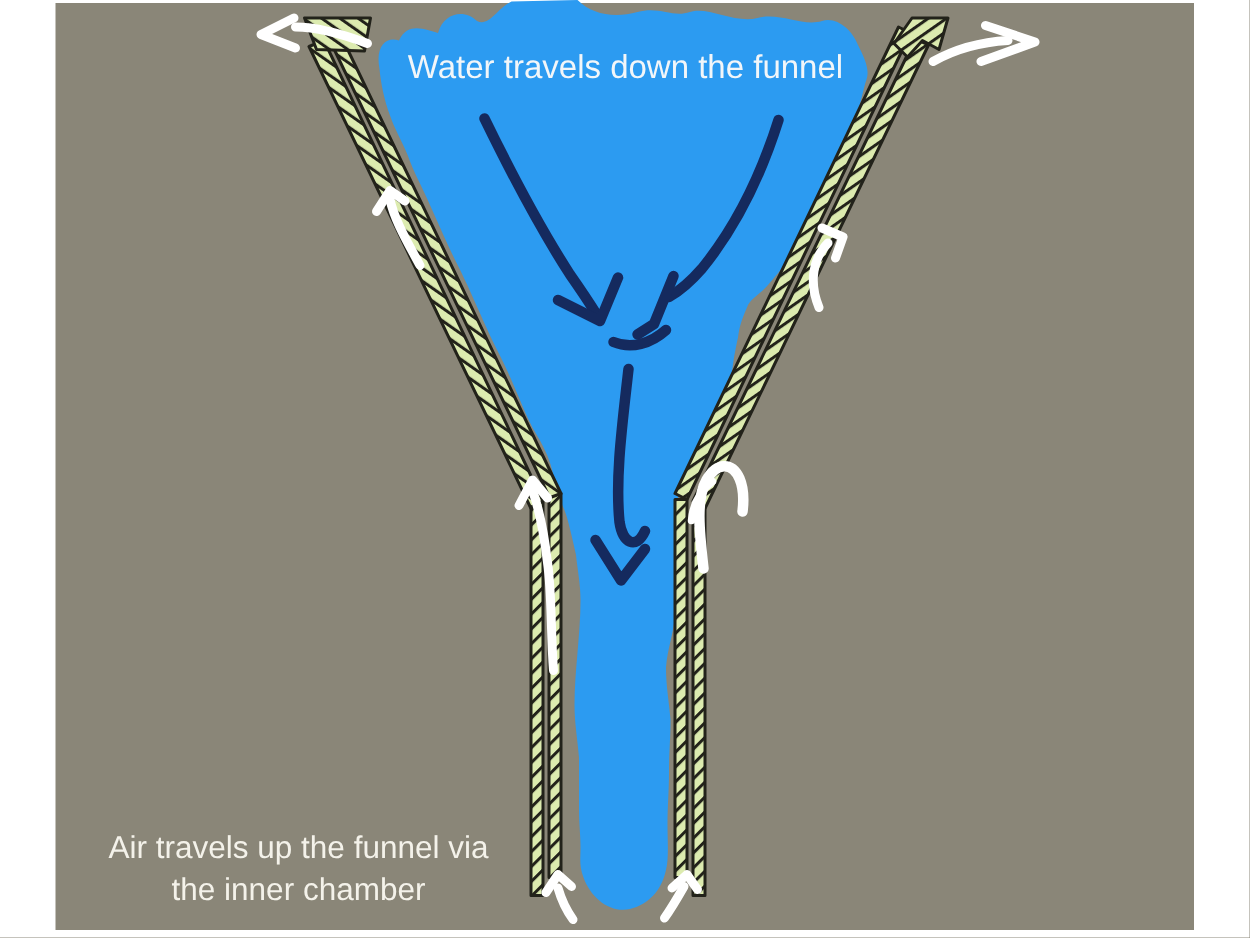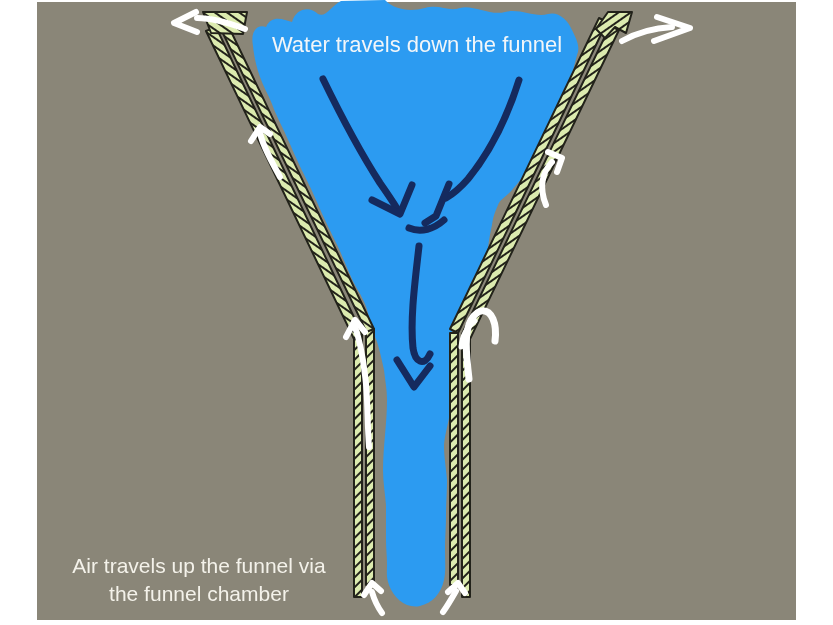--- a/index.html
+++ b/index.html
@@ -150,15 +150,15 @@
       <path class="white-arrow" d="M 443,612 C 448,605 452,598 456,591"></path>
       <path class="white-arrow" d="M 448,592 L 458,583 L 465,593"></path>
     </g>
   </svg>
 
   <div class="label top">
     <span>Water travels down the funnel</span>
   </div>
   <div class="label bottom">
     <div>Air travels up the funnel via</div>
-    <div>the funnel chamber</div>
+    <div>the inner chamber</div>
   </div>
 </div>
 
 </body></html>

